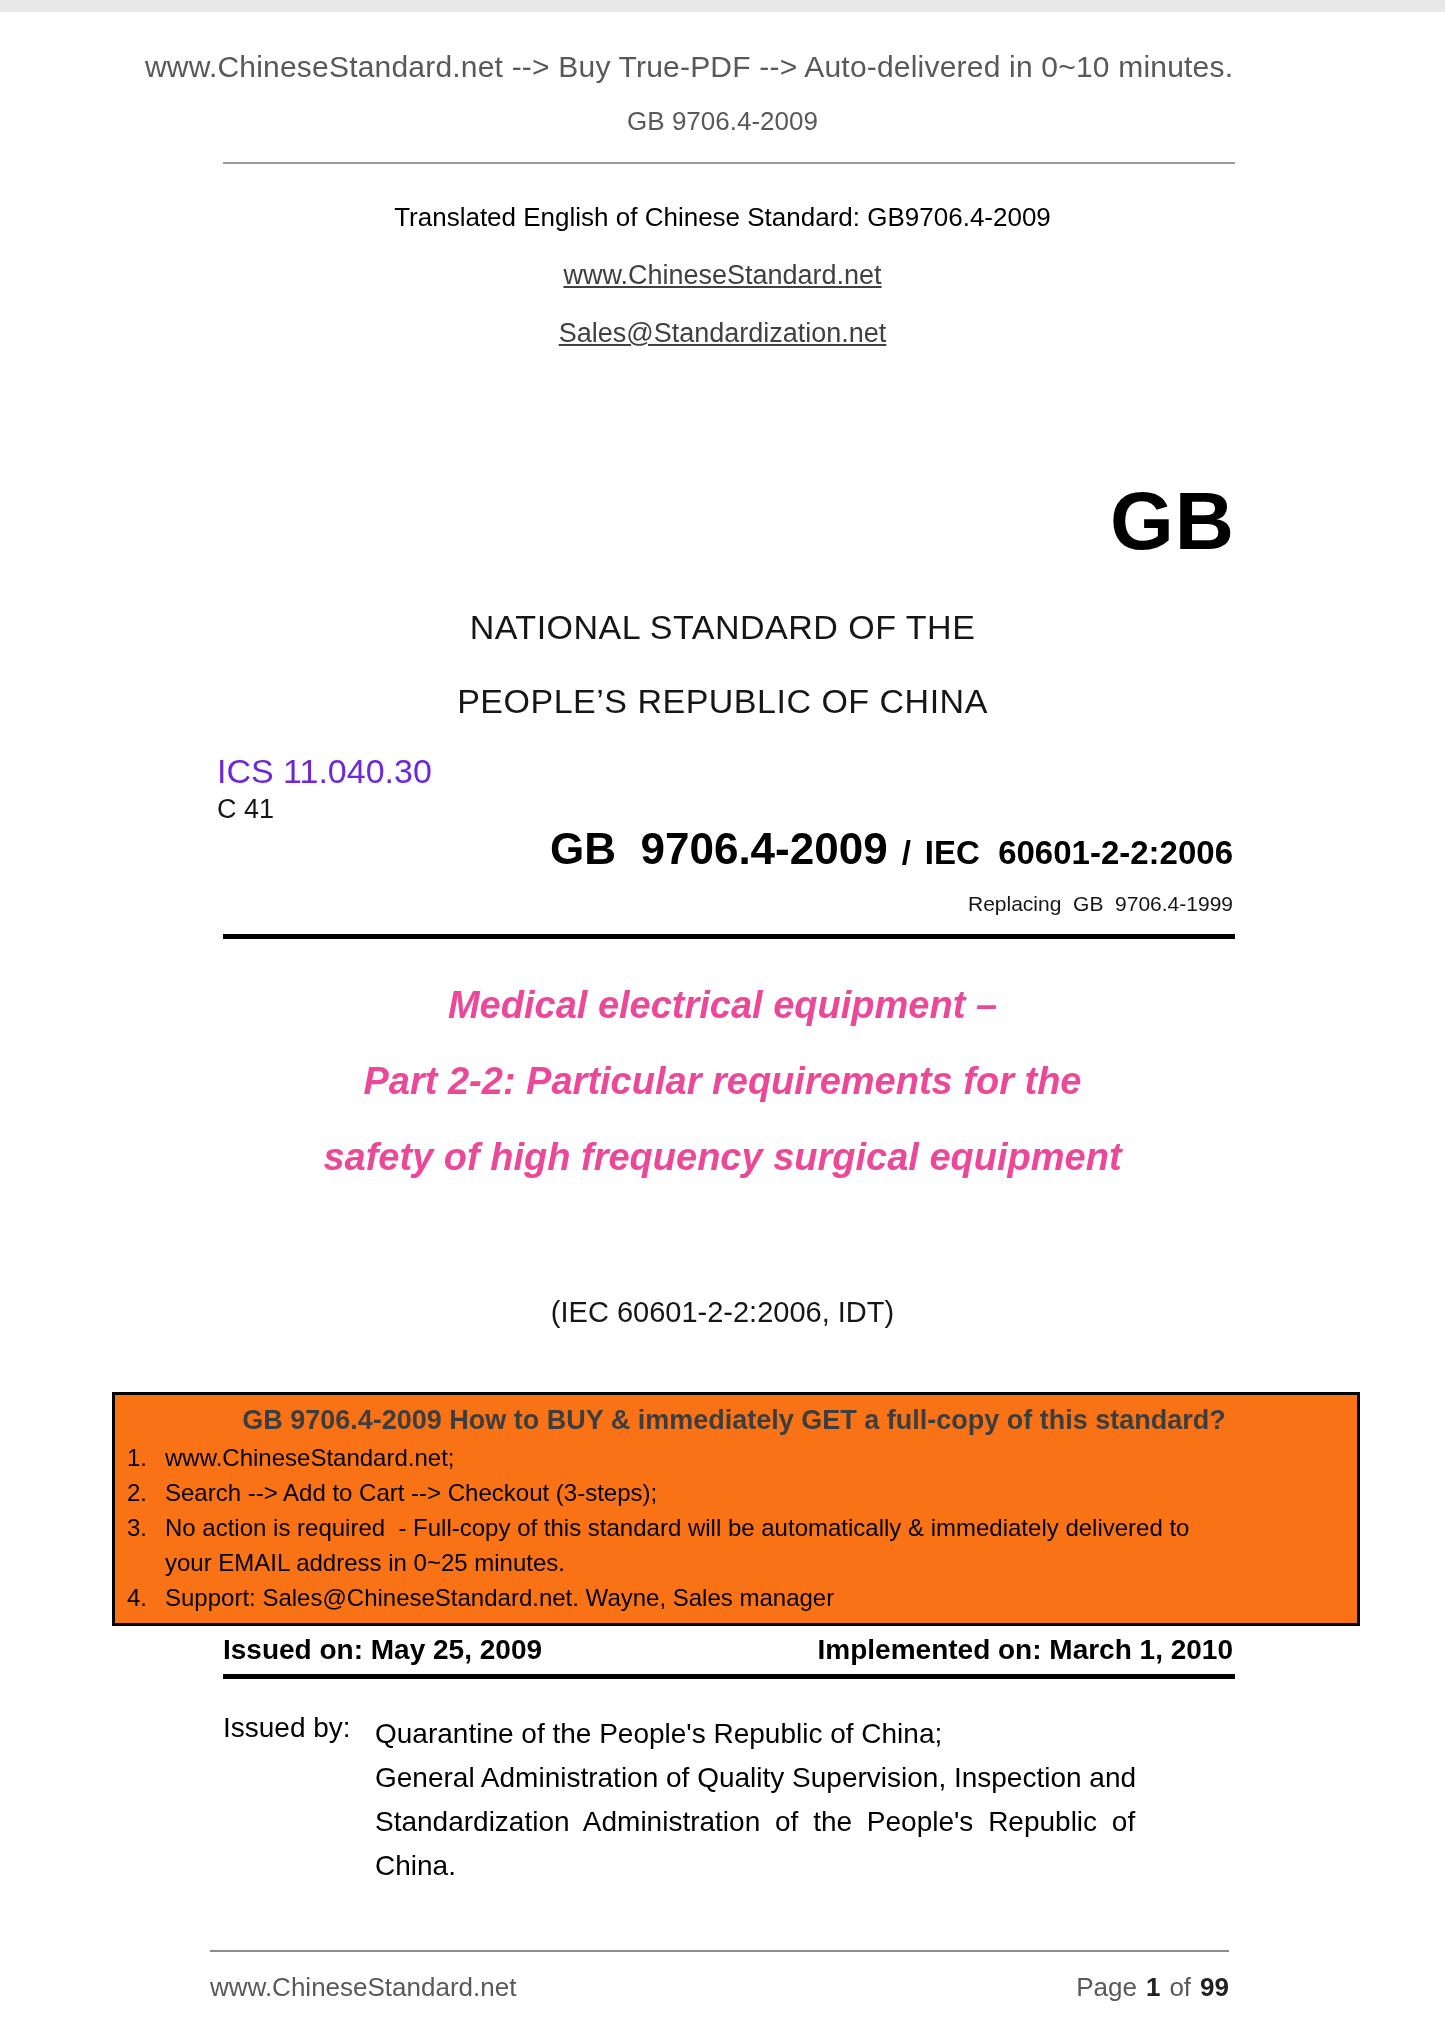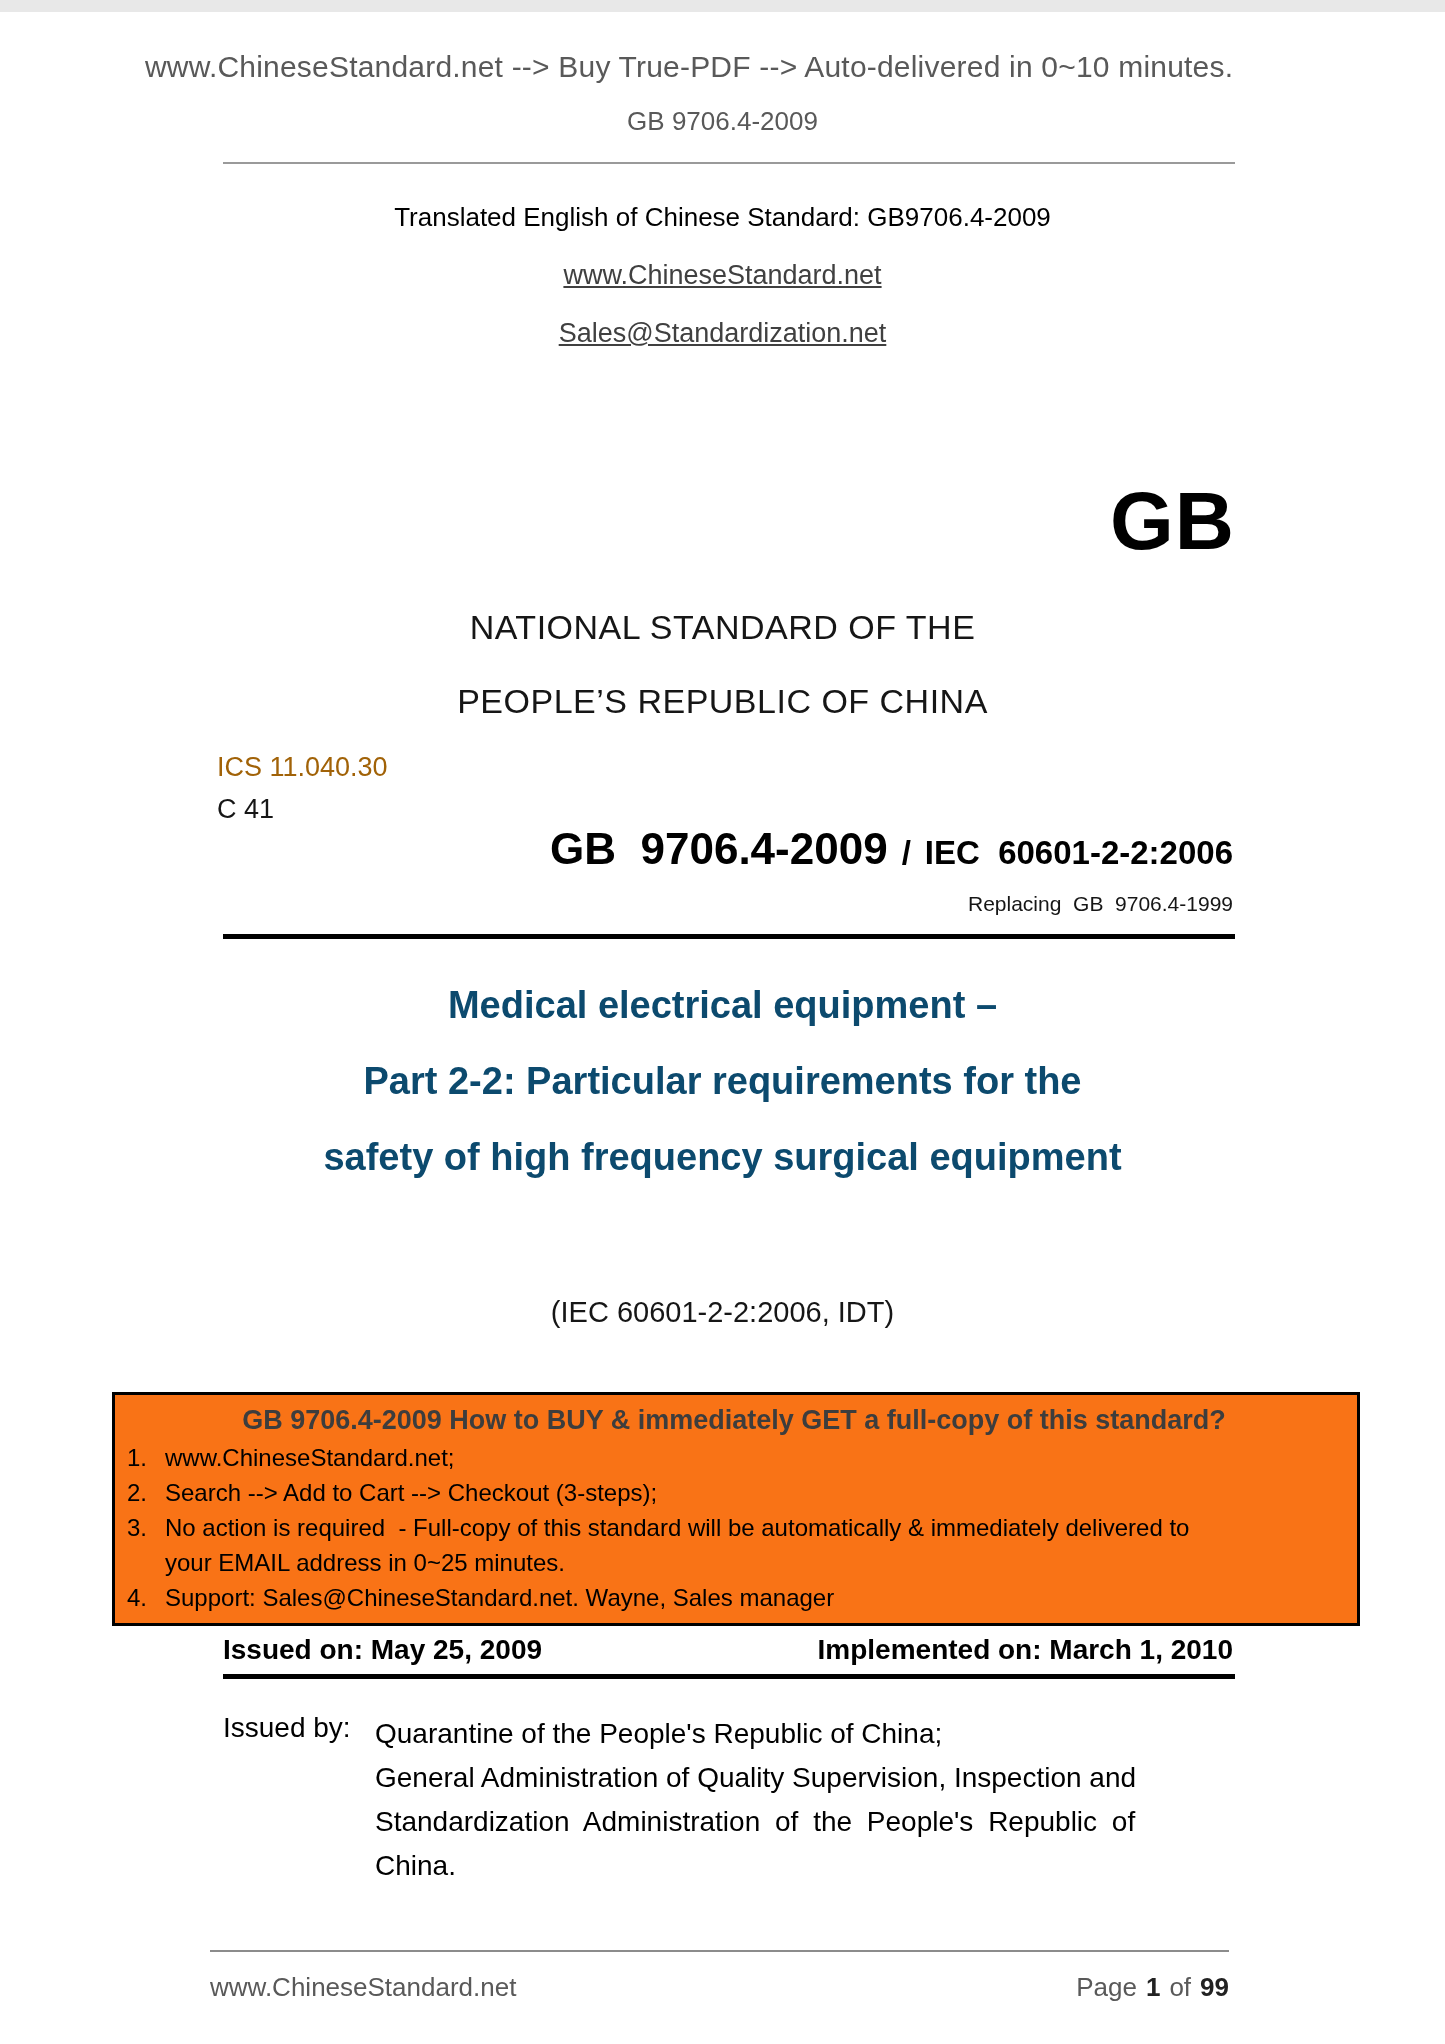--- a/index.html
+++ b/index.html
@@ -24,33 +24,33 @@
   .link-web-row  { top:248px; }
   .link-email-row{ top:306px; }
   .link { font-size:27px; color:#404040; text-decoration:underline; cursor:pointer; }
 
   .gb-logo { top:468px; left:0; right:210px; text-align:right; font-size:82px; font-weight:bold; line-height:1; color:#000; letter-spacing:1px; }
 
   .national { font-size:34px; color:#161616; letter-spacing:0.5px; }
   .national-1 { top:596px; }
   .national-2 { top:670px; }
 
-  .ics { top:740px; left:217px; font-size:27px; color:#a16207; }
+  .ics { top:740px; left:217px; font-size:34px; color:#6d28d9; }
   .c41 { top:782px; left:217px; font-size:27px; color:#161616; }
 
   .code-row { top:812px; left:0; right:212px; display:flex; justify-content:flex-end; align-items:baseline; gap:14px; }
   .code-main { font-size:44px; font-weight:bold; white-space:pre; color:#000; }
   .code-iec  { font-size:33px; font-weight:bold; white-space:pre; color:#000; }
   .replacing { top:880px; left:0; right:212px; text-align:right; font-size:21px; white-space:pre; color:#161616; }
 
   .rule-thick { left:223px; width:1012px; height:5px; background:var(--rule_dark,#000); }
   .rule-1 { top:922px; }
   .rule-2 { top:1662px; }
 
-  .title-line { left:0; right:0; text-align:center; font-size:38px; font-weight:bold; color:#0c4a6e; }
+  .title-line { left:0; right:0; text-align:center; font-size:38px; font-weight:bold; color:#ec4899;font-style:italic; }
   .title-1 { top:972px; }
   .title-2 { top:1048px; }
   .title-3 { top:1124px; }
 
   .idt { top:1284px; font-size:29px; color:#161616; }
 
   .buy-box {
     top:1380px; left:112px; width:1248px;
     border:3px solid #000; background:#f97316;
     padding:5px 12px 8px 8px;

